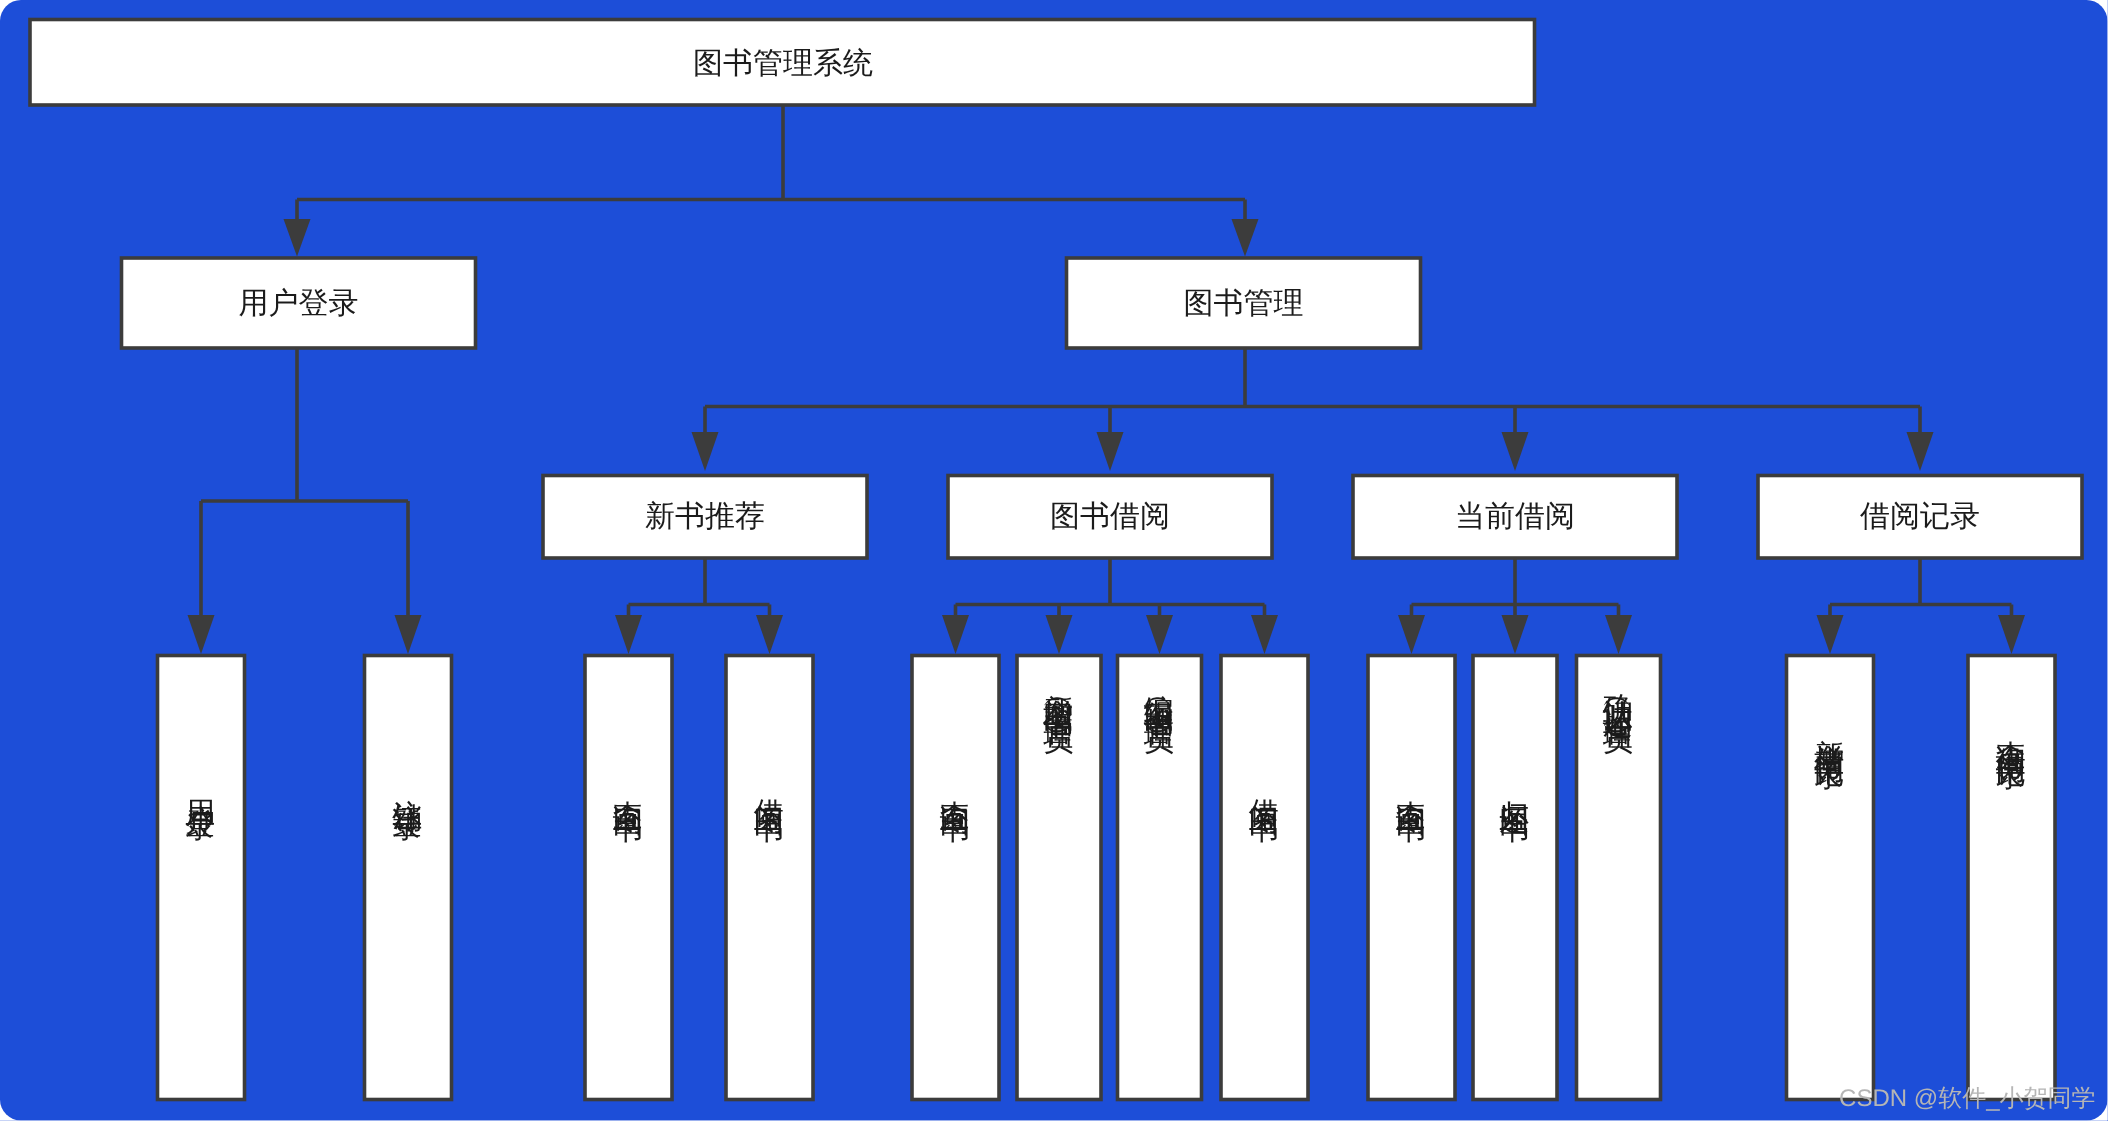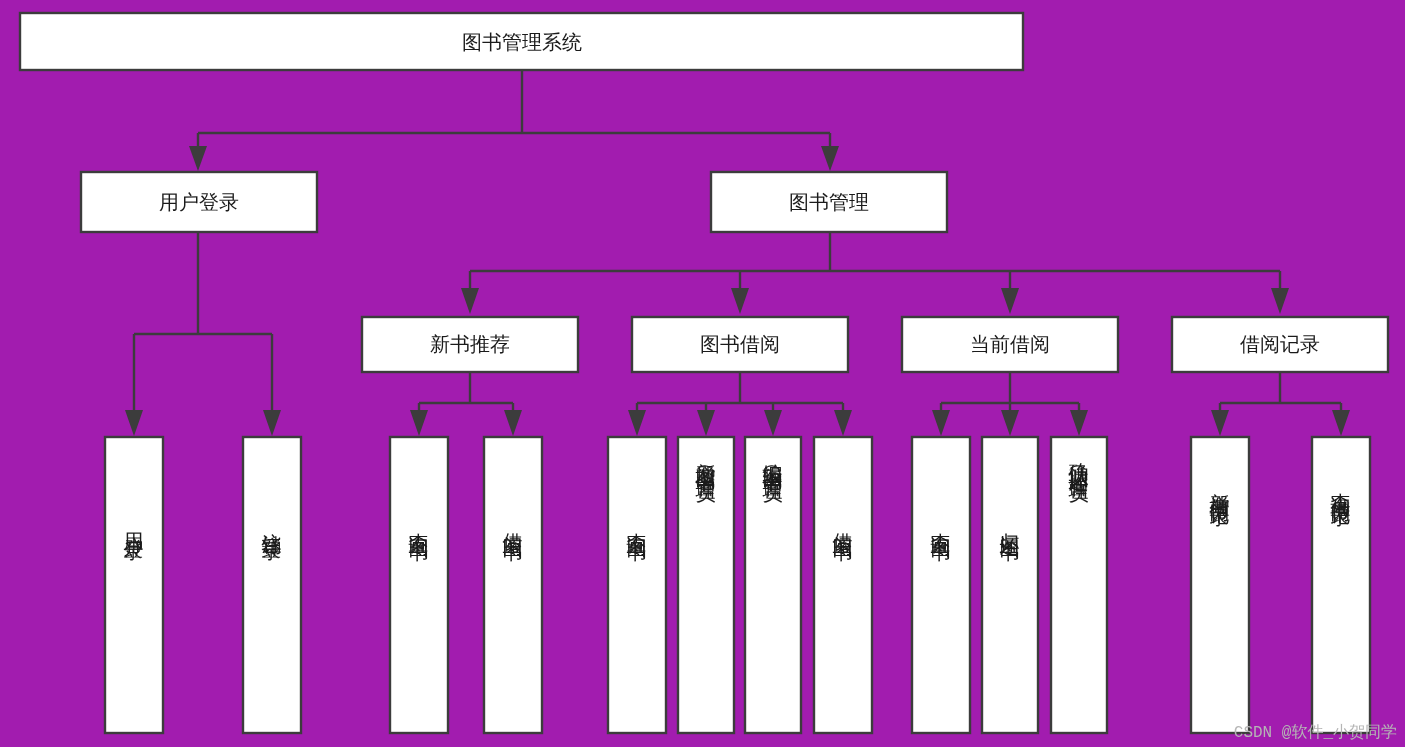--- a/index.html
+++ b/index.html
@@ -8,22 +8,23 @@
     padding: 0;
     background: #ffffff;
   }
   body {
     font-family: "DejaVu Sans", "Liberation Sans", sans-serif;
   }
   #diagram-root {
     position: relative;
     width: 1405px;
     height: 747px;
-    background: #a21caf;
+    background: #1d4ed8;
     overflow: hidden;
+    border-radius: 14px;
   }
   svg#diagram-svg {
     position: absolute;
     left: 0;
     top: 0;
     width: 1405px;
     height: 747px;
     display: block;
   }
   .node-box {
@@ -53,21 +54,21 @@
     font-size: 20px;
     fill: #1b1b1b;
     writing-mode: vertical-rl;
     text-orientation: upright;
     letter-spacing: 3px;
   }
   .watermark {
     position: absolute;
     right: 8px;
     bottom: 4px;
-    font-family: Liberation Mono, monospace;
+    font-family: Liberation Sans, sans-serif;
     font-size: 16px;
     color: #b5b5b5;
     white-space: nowrap;
     user-select: none;
   }
 </style>
 </head>
 <body>
 
 <div id="diagram-root">

